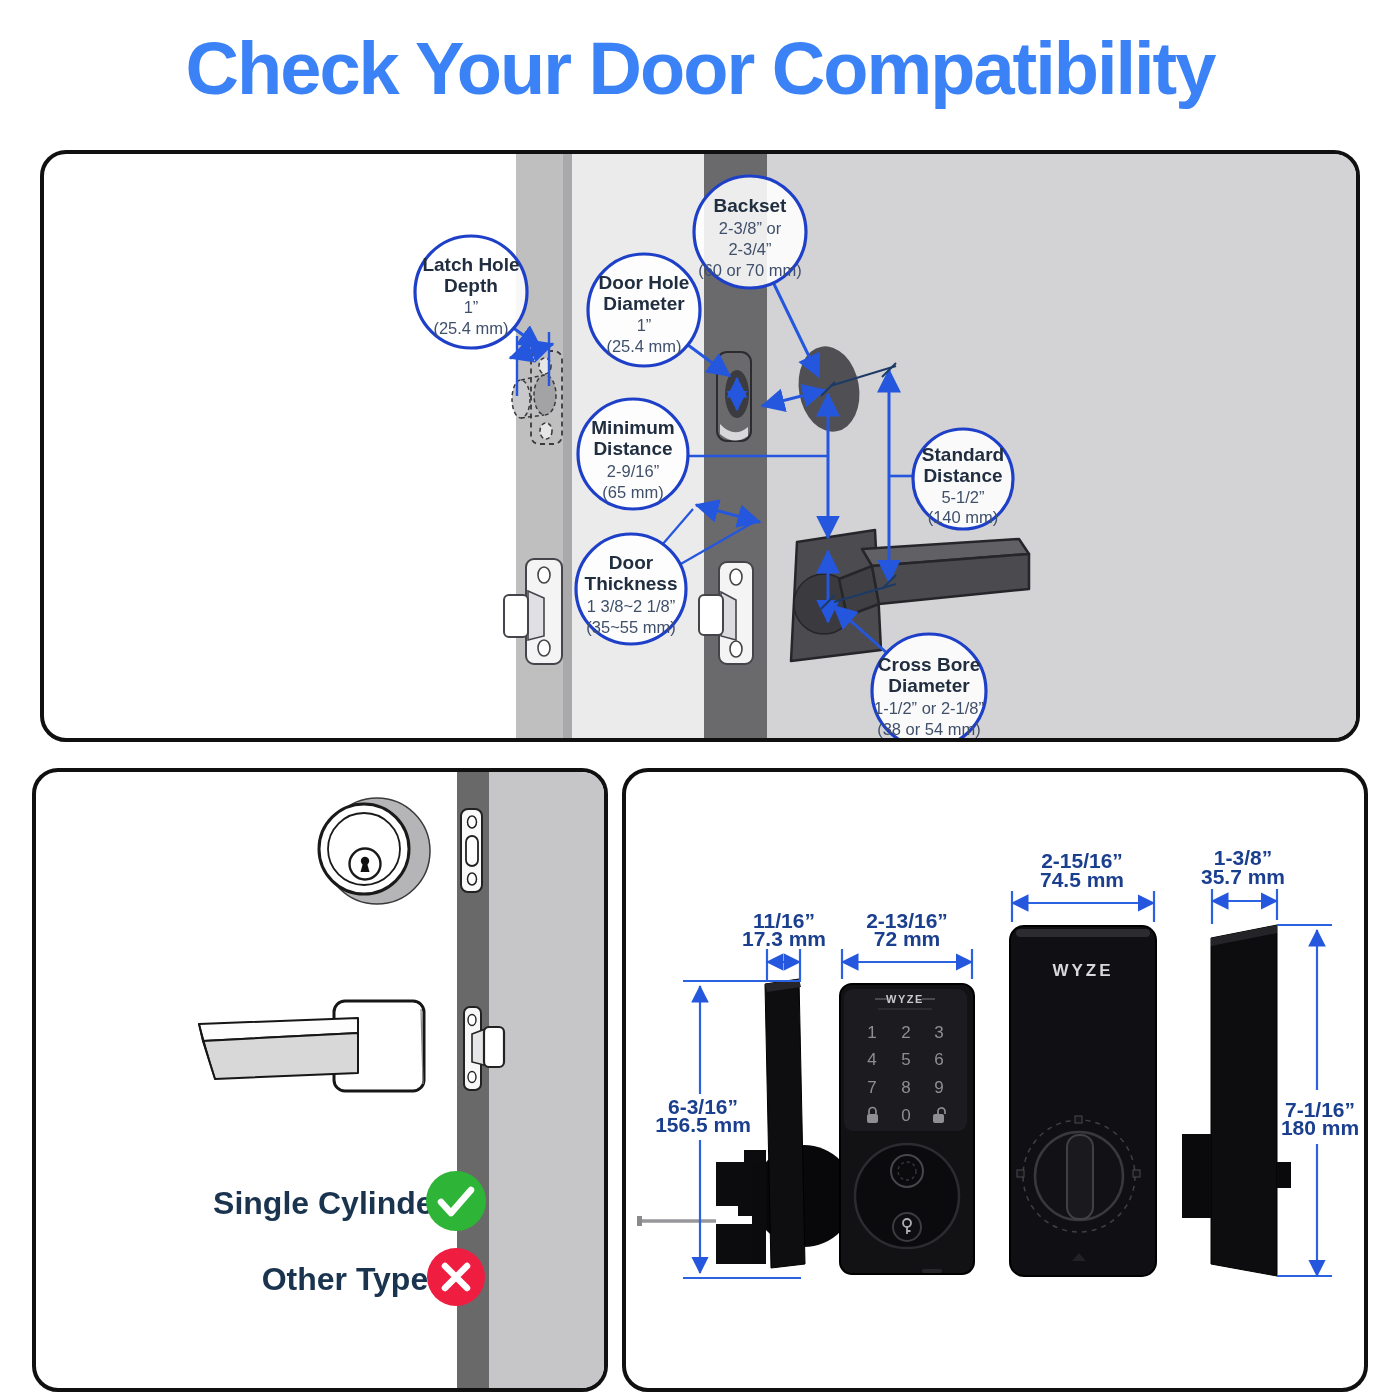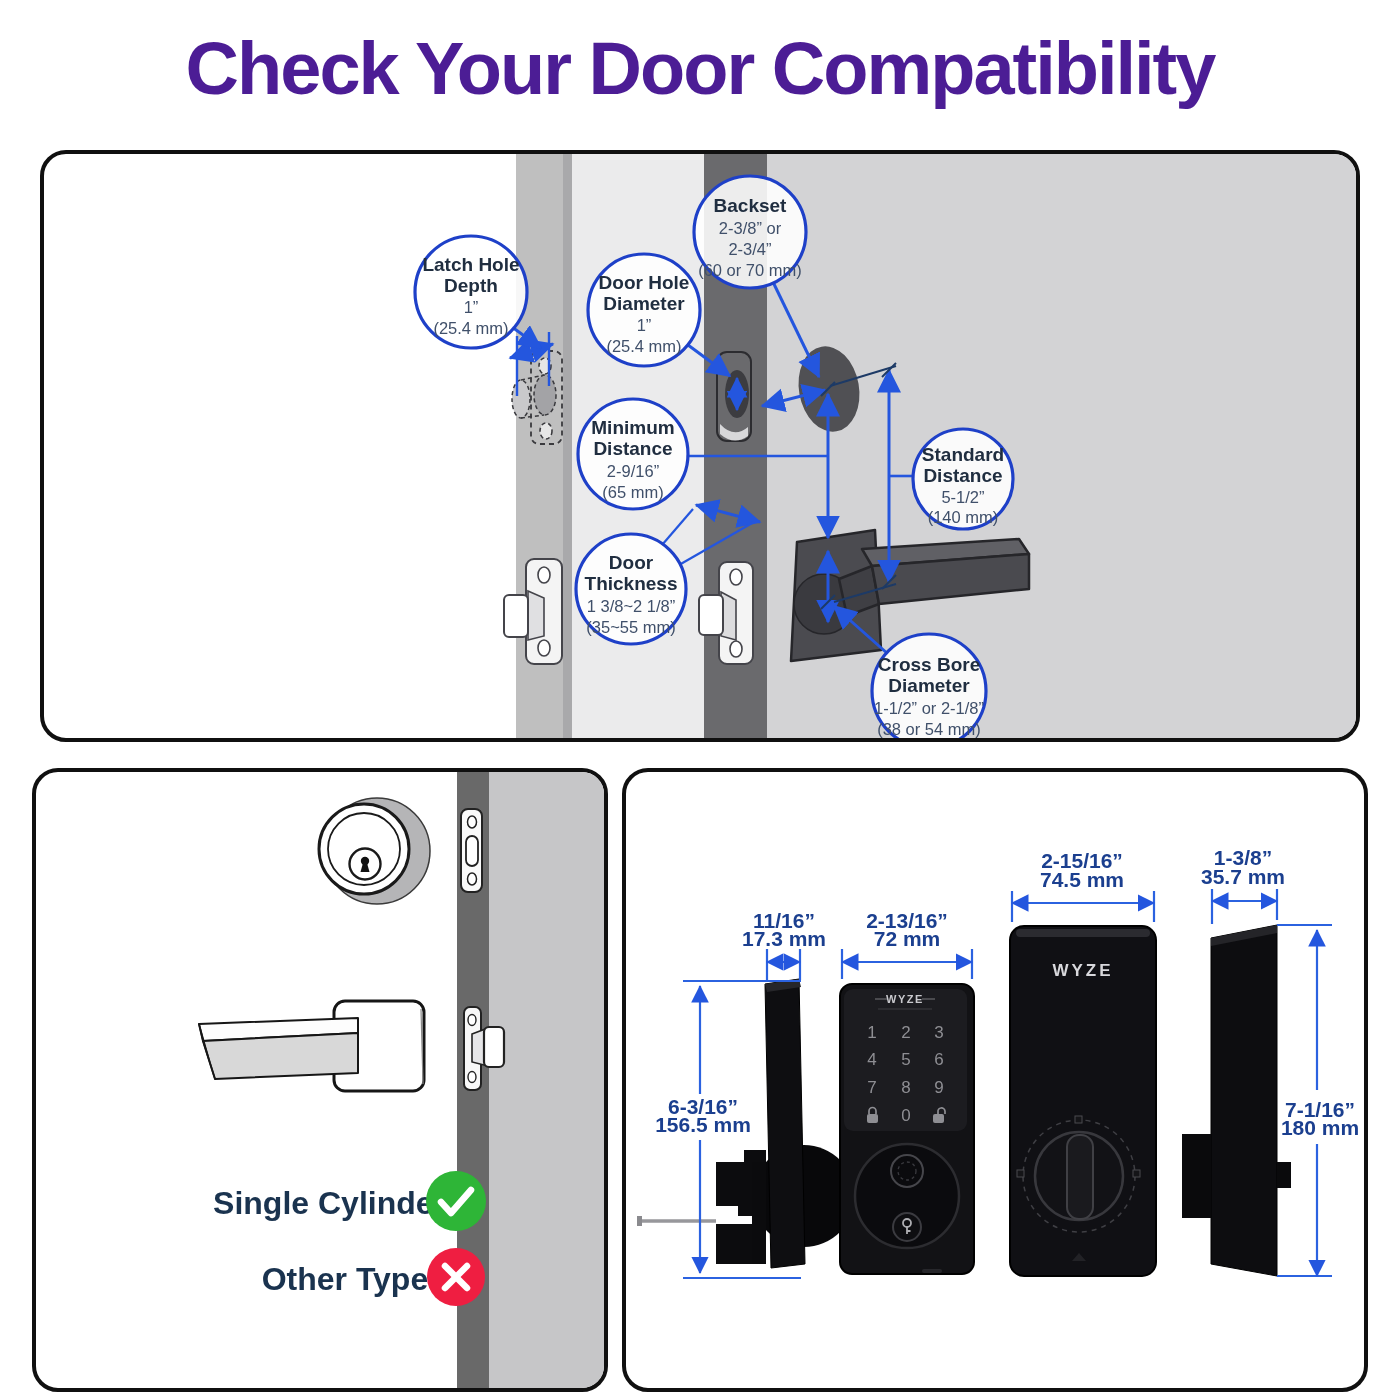--- a/index.html
+++ b/index.html
@@ -2,21 +2,21 @@
 <html><head>
 <meta charset="utf-8">
 <style>
   html,body{margin:0;padding:0;}
   body{
     width:1400px;height:1400px;position:relative;background:#ffffff;
     font-family:"Liberation Sans","DejaVu Sans",sans-serif;overflow:hidden;
   }
   .page-title{
     position:absolute;left:0;top:26px;width:100%;text-align:center;
-    font-size:74px;font-weight:bold;letter-spacing:-2px;color:#4c1d95;
+    font-size:74px;font-weight:bold;letter-spacing:-2px;color:#3b82f6;
   }
   .panel{
     position:absolute;background:#fff;border:4px solid #101010;
     border-radius:26px;overflow:hidden;box-sizing:border-box;
   }
   #top-panel{left:40px;top:150px;width:1320px;height:592px;}
   #bl-panel{left:32px;top:768px;width:576px;height:624px;}
   #br-panel{left:622px;top:768px;width:746px;height:624px;}
   svg{display:block;}
   text{font-family:"Liberation Sans","DejaVu Sans",sans-serif;}

